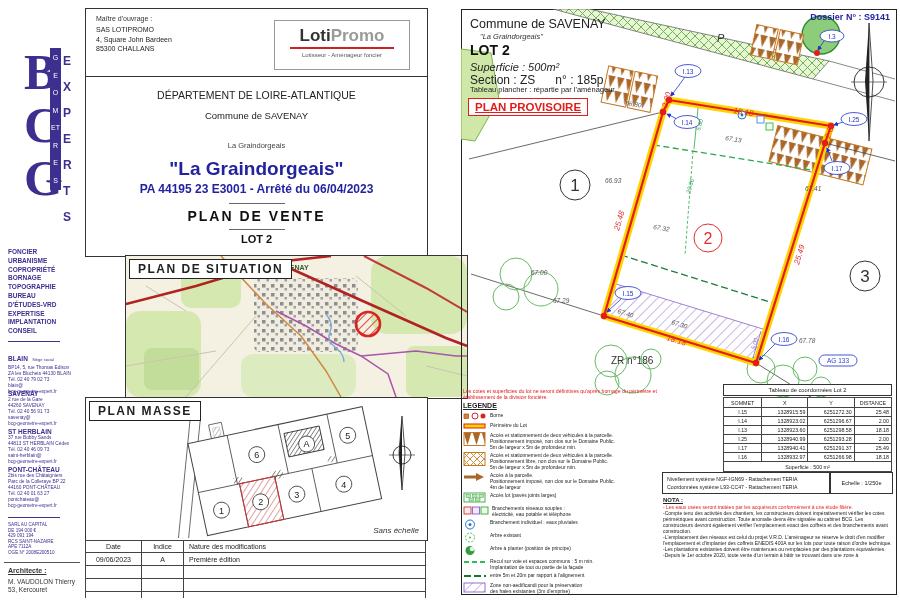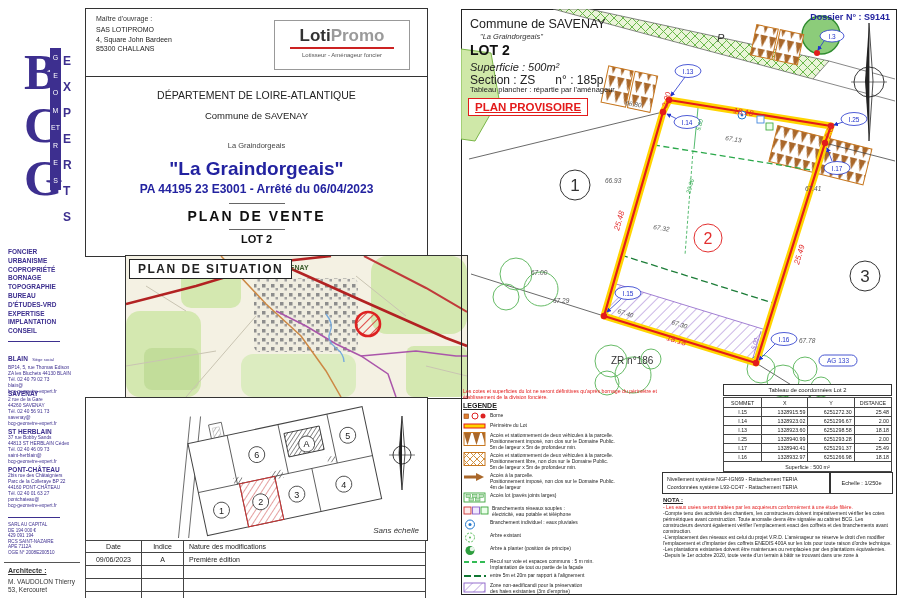--- a/index.html
+++ b/index.html
@@ -216,20 +216,21 @@
         <text x="175" y="56.5" transform="rotate(12 175 53)" font-size="9" fill="#222" text-anchor="middle">6</text>
         <text x="226" y="56.5" transform="rotate(12 226 53)" font-size="9" fill="#222" text-anchor="middle">A</text>
       </g>
       <g>
         <polygon points="316,18 319,55 316,92 313,55" fill="#fff" stroke="#222" stroke-width="0.8"></polygon>
         <polygon points="316,18 313,55 316,92" fill="#222"></polygon>
         <circle cx="316" cy="57" r="9" fill="none" stroke="#222" stroke-width="0.9"></circle>
         <line x1="303" y1="57" x2="329" y2="57" stroke="#222" stroke-width="0.6"></line>
       </g>
     </svg>
+    <div class="abs lbl-box" style="left:3px;top:3px;">PLAN  MASSE</div>
     <div class="abs" style="right:8px;bottom:5px;font-size:8px;font-style:italic;color:#333;">Sans échelle</div>
   </div>
 
   <div class="abs" style="left:85px;top:540px;width:341px;height:58px;overflow:hidden;">
     <table style="width:341px;font-size:7px;table-layout:fixed;">
       <colgroup>
           <col style="width:56px">
           <col style="width:42px">
           <col>
         </colgroup>

